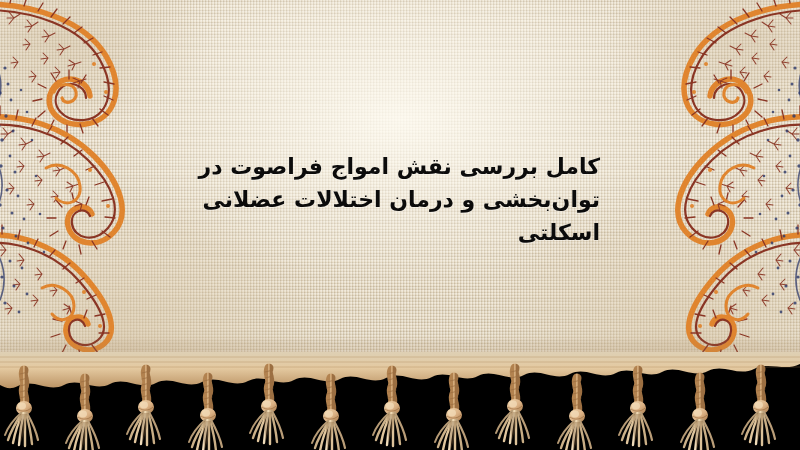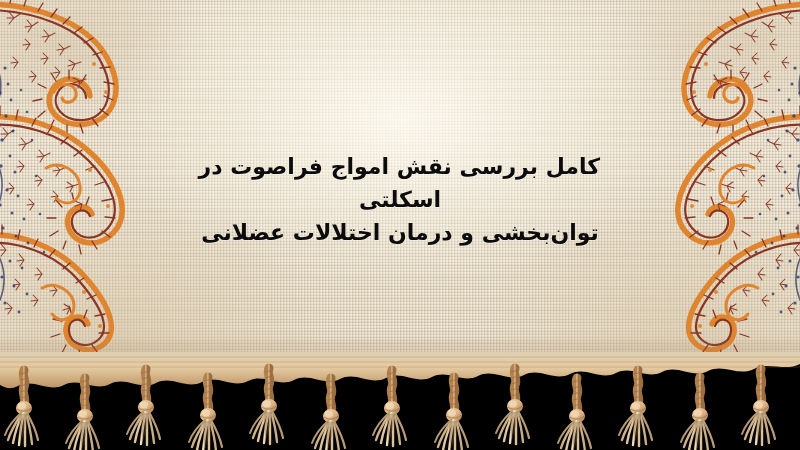--- a/index.html
+++ b/index.html
@@ -46,21 +46,21 @@
   }
 
   
   .orn{position:absolute;top:0;width:250px;height:352px;}
   .orn.left{left:-6px;}
   .orn.right{right:-6px;transform:scaleX(-1);}
 
   
   .title-block{
     position:absolute;left:200px;top:150px;width:400px;
-    text-align:center;
+    text-align:right;
     line-height:33px;
     color:#0b0b0b;
     font-size:22px;
     font-weight:700;
     letter-spacing:0;
     text-shadow:0 1px 0 rgba(255,255,255,.30);
   }
   .title-block .ln{display:block;white-space:nowrap;}
 
   
@@ -315,22 +315,22 @@
               <circle cx="114" cy="206" r="2"></circle>
             <circle cx="90" cy="292" r="2"></circle>
               <circle cx="106" cy="326" r="2"></circle>
           </g>
         </g>
       </svg>
     </div>
 
     <div class="title-block">
       <span class="ln">کامل بررسی نقش امواج فراصوت در</span>
+      <span class="ln">توان‌بخشی و درمان اختلالات عضلانی</span>
       <span class="ln">اسکلتی</span>
-      <span class="ln">توان‌بخشی و درمان اختلالات عضلانی</span>
     </div>
 
     <div class="selvedge"></div>
   </div>
 
   <div class="fringe">
     <svg width="800" height="98" viewBox="0 0 800 98" xmlns="http://www.w3.org/2000/svg">
       <defs>
         <linearGradient id="cordG" x1="0" y1="0" x2="1" y2="0">
           <stop offset="0%" stop-color="#b2824f"></stop>

